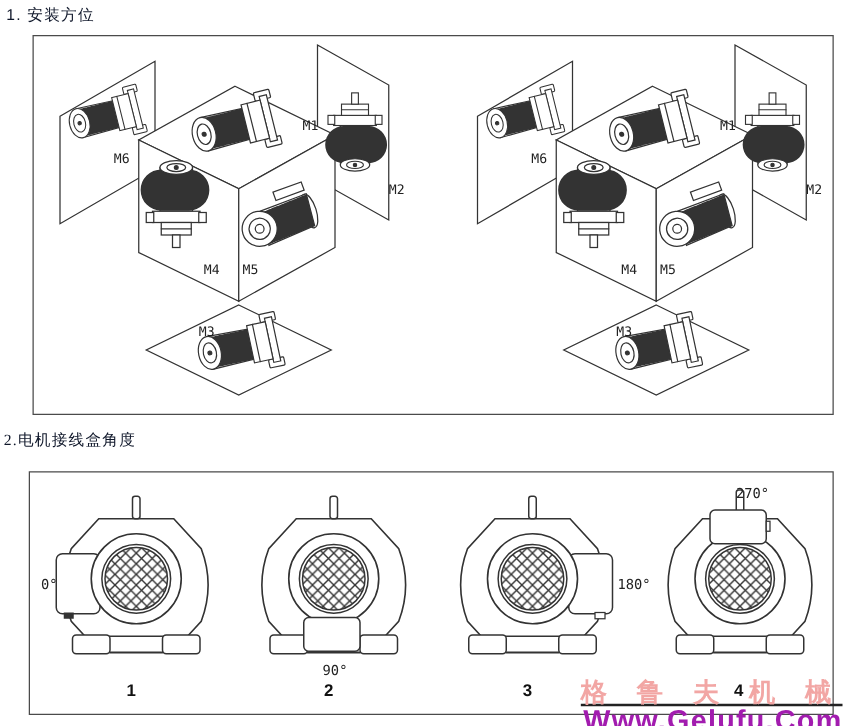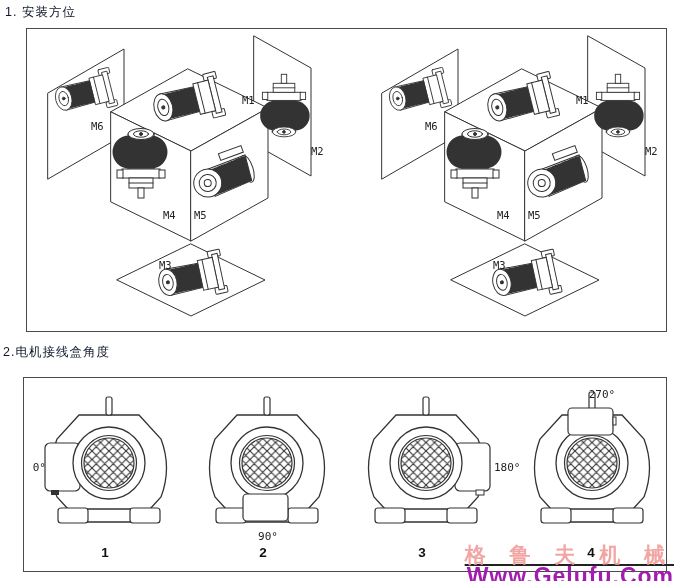--- a/index.html
+++ b/index.html
@@ -1,20 +1,20 @@
 <!DOCTYPE html>
 <html><head>
 <meta charset="utf-8">
 <style>
   html,body{margin:0;padding:0;background:#fff;}
   body{width:675px;height:581px;position:relative;overflow:hidden;
        font-family:"Liberation Sans",sans-serif;color:#222;}
   .sec-title{position:absolute;font-size:12.5px;letter-spacing:1px;color:#0f172a;}
   #title1{left:5px;top:4px;}
-  #title2{left:3px;top:344px;}
+  #title2{left:3px;top:344px;font-family:Liberation Serif, serif;}
   .frame{position:absolute;border:1px solid #4a4a4a;background:#fff;}
   #box1{left:26px;top:28px;width:639px;height:302px;}
   #box2{left:23px;top:377px;width:642px;height:193px;}
   .frame svg{display:block;}
   #watermark{position:absolute;right:1px;top:544px;text-align:right;z-index:5;
              line-height:1.02;pointer-events:none;text-decoration:underline;}
   #wm1{font-size:21px;font-weight:bold;letter-spacing:9px;color:#f2a6a4;}
   #wm2{font-size:23px;font-weight:bold;letter-spacing:1px;color:#a21caf;}
   text{font-family:"DejaVu Sans Mono",monospace;}
   .num{font-family:"Liberation Sans",sans-serif;font-weight:bold;}

